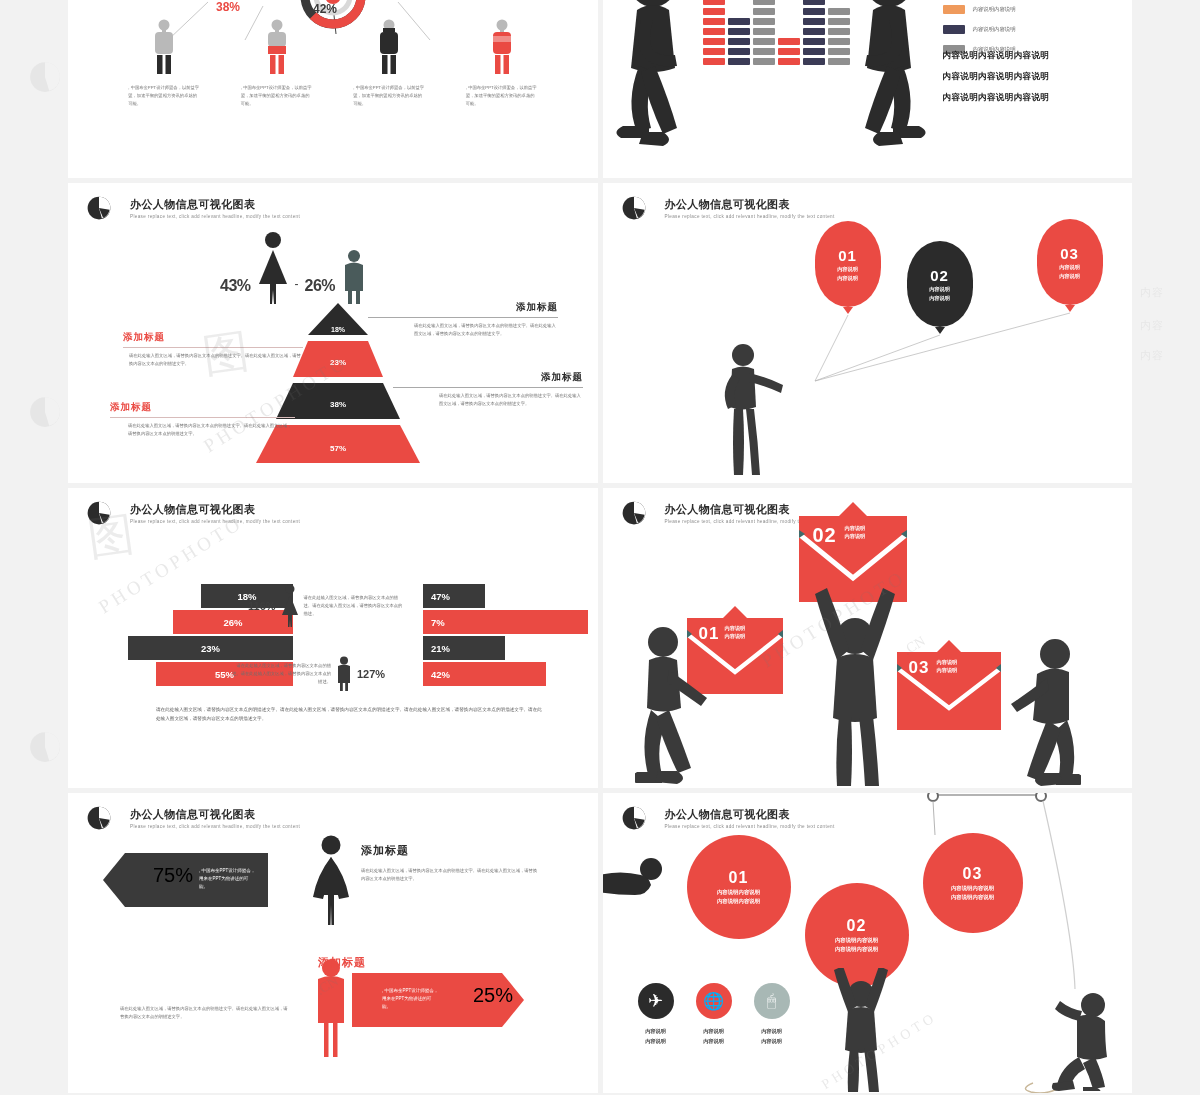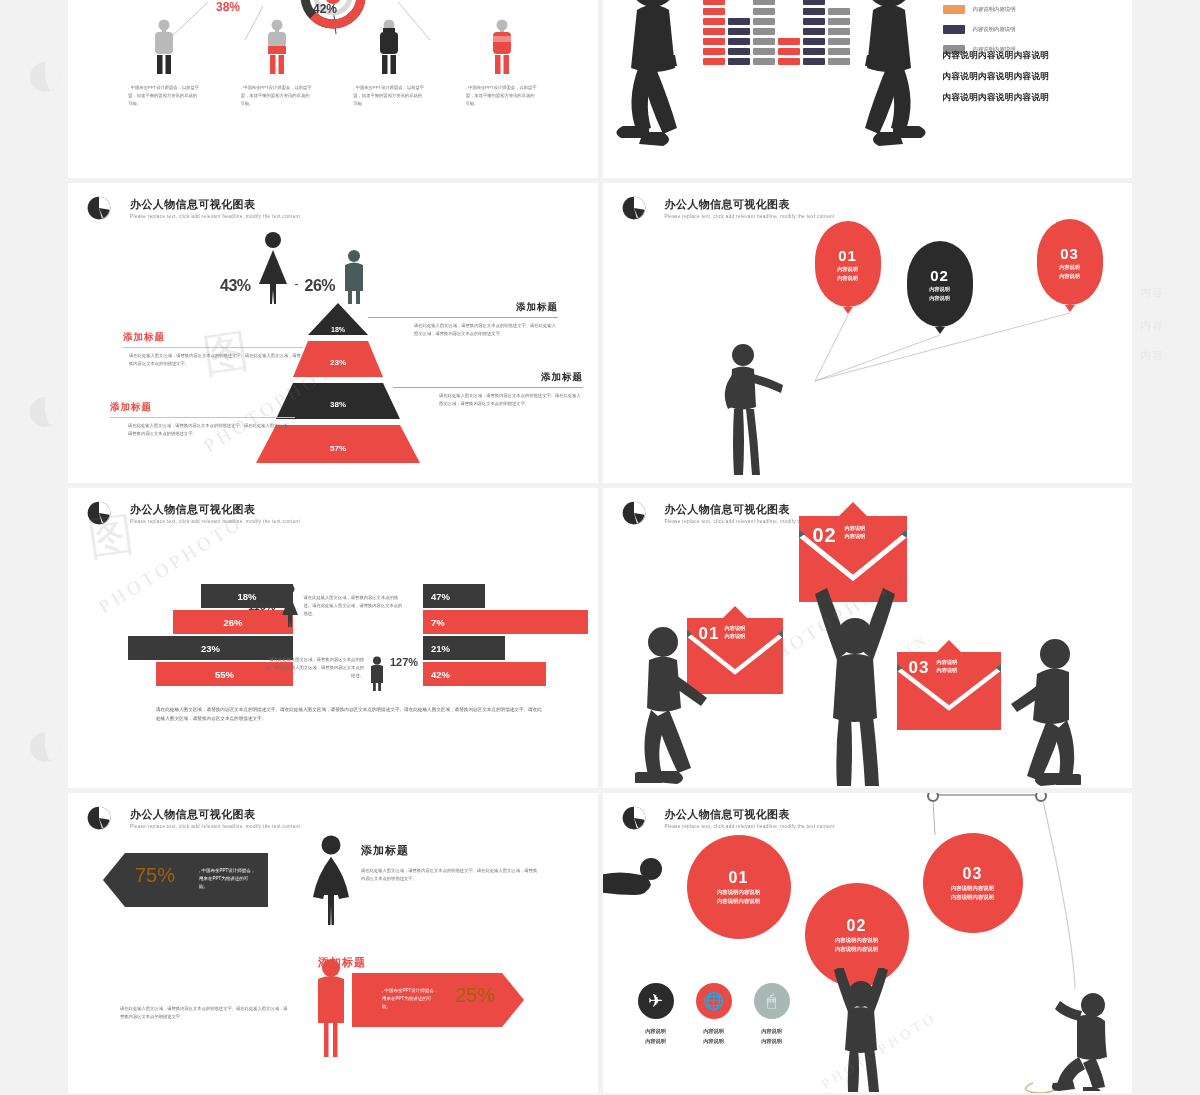--- a/index.html
+++ b/index.html
@@ -89,34 +89,34 @@
   .s4 .holder{ position:absolute; left:115px; top:160px; width:72px; height:135px; }
 
   
   .s5 .bwrapL{ position:absolute; left:45px; top:96px; width:180px; }
   .s5 .bwrapR{ position:absolute; left:355px; top:96px; width:190px; }
   .s5 .row{ height:24px; margin-bottom:2px; display:flex; align-items:center; }
   .s5 .row.r{ justify-content:flex-end; }
   .s5 .bar{ height:24px; display:flex; align-items:center; }
   .s5 .bar span{ font-size:9.5px; font-weight:bold; color:#fff; }
   .s5 .midL{ position:absolute; left:180px; top:96px; display:flex; align-items:center; gap:4px; }
-  .s5 .midR{ position:absolute; left:196px; top:168px; display:flex; align-items:flex-start; gap:4px; }
+  .s5 .midR{ position:absolute; left:163px; top:168px; display:flex; align-items:center; gap:4px; }
   .s5 .mp{ font-size:11px; font-weight:bold; color:#3e3e3e; }
   .s5 .foot{ position:absolute; left:88px; top:218px; width:390px; }
 
   
   .s6 .env{ position:absolute; }
   .s6 .num{ position:absolute; color:#fff; font-weight:bold; letter-spacing:1px; }
   .s6 .dsc{ position:absolute; color:#fff; font-weight:bold; font-size:5.2px; line-height:1.6; }
   .s6 .actor{ position:absolute; }
 
   
   .s7 .arrL{ position:absolute; left:35px; top:58px; width:165px; height:58px; }
   .s7 .arrR{ position:absolute; left:284px; top:178px; width:172px; height:58px; }
-  .s7 .abig{ font-size:20px; font-weight:normal; color:#a16207; }
+  .s7 .abig{ font-size:20px; font-weight:normal; color:#000000;margin-left:18px; }
   .s7 .atxt{ font-size:4.5px; line-height:1.8; color:#fff; }
   .s7 .fw2{ position:absolute; left:243px; top:42px; width:40px; height:92px; }
   .s7 .fw3{ position:absolute; left:245px; top:166px; width:36px; height:100px; }
   .s7 .blk{ position:absolute; }
 
   
   .s8 .circ{ position:absolute; border-radius:50%; background:#ea4a43; color:#fff;
              display:flex; flex-direction:column; align-items:center; justify-content:center; }
   .s8 .circ .n{ font-size:16px; font-weight:bold; letter-spacing:1px; }
   .s8 .circ .d{ font-size:5.4px; font-weight:bold; margin-top:2px; }

